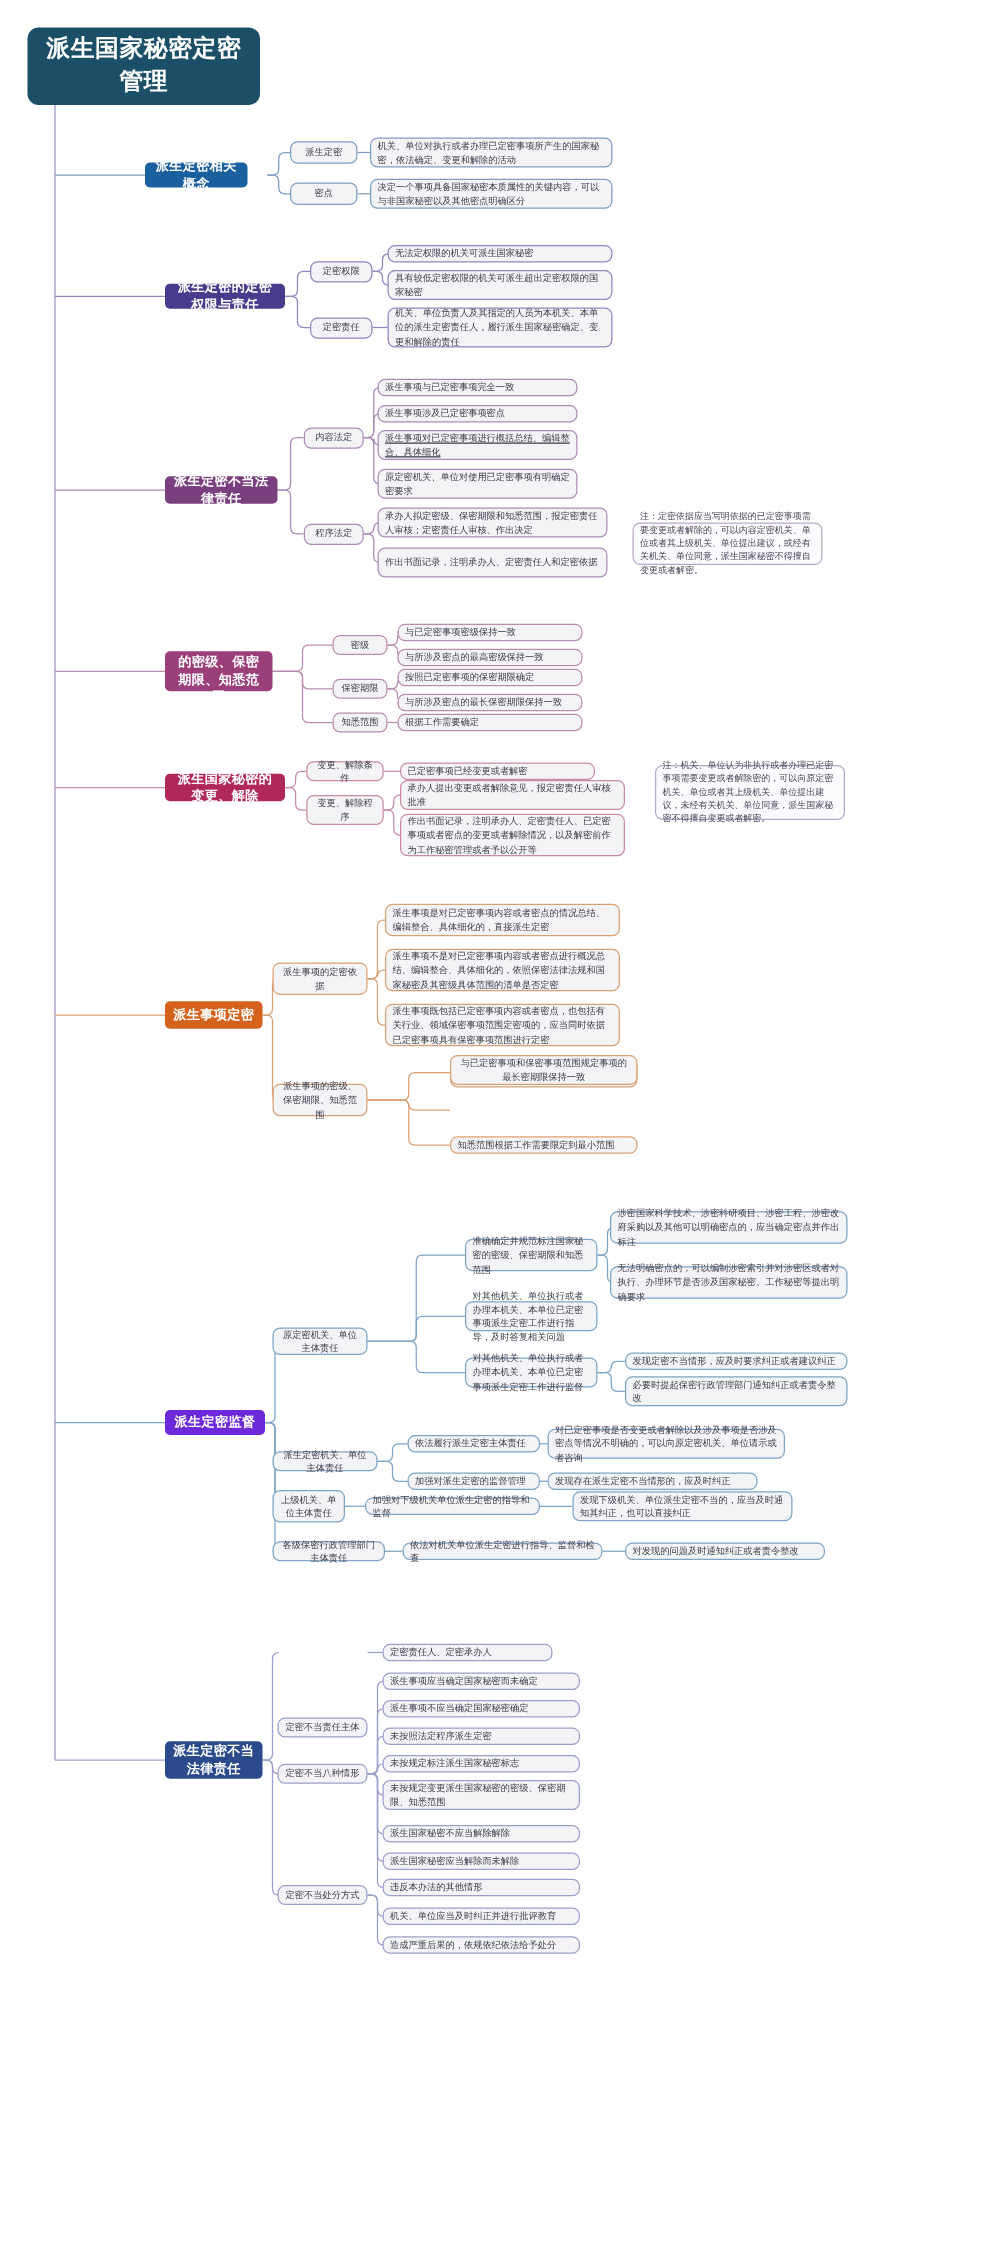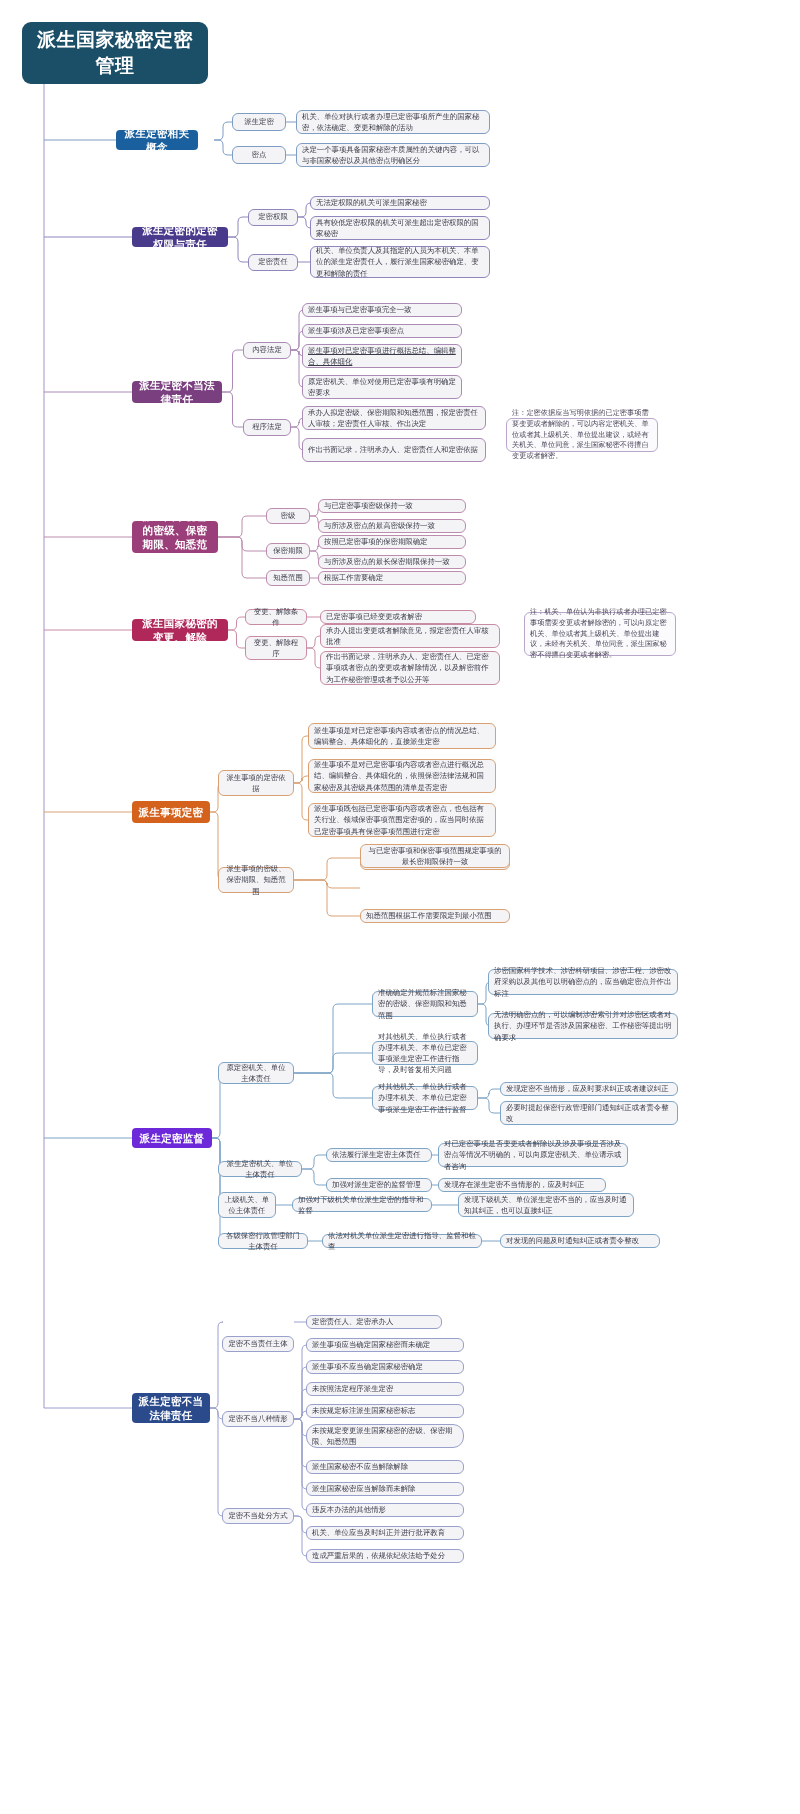--- a/index.html
+++ b/index.html
@@ -245,28 +245,28 @@
       <div class="node pill t-navy" style="left: 438px; top: 1143px; width: 190px; height: 24px;">对已定密事项是否变更或者解除以及涉及事项是否涉及密点等情况不明确的，可以向原定密机关、单位请示或者咨询</div>
       <div class="node pill t-navy" style="left: 326px; top: 1178px; width: 106px; height: 14px;">加强对派生定密的监督管理</div>
       <div class="node pill t-navy" style="left: 438px; top: 1178px; width: 168px; height: 14px;">发现存在派生定密不当情形的，应及时纠正</div>
       <div class="node pill c t-navy" style="left: 218px; top: 1192px; width: 58px; height: 26px;">上级机关、单位主体责任</div>
       <div class="node pill t-navy" style="left: 292px; top: 1198px; width: 140px; height: 14px;">加强对下级机关单位派生定密的指导和监督</div>
       <div class="node pill t-navy" style="left: 458px; top: 1193px; width: 176px; height: 24px;">发现下级机关、单位派生定密不当的，应当及时通知其纠正，也可以直接纠正</div>
       <div class="node pill c t-navy" style="left: 218px; top: 1233px; width: 90px; height: 16px;">各级保密行政管理部门主体责任</div>
       <div class="node pill t-navy" style="left: 322px; top: 1234px; width: 160px; height: 14px;">依法对机关单位派生定密进行指导、监督和检查</div>
       <div class="node pill t-navy" style="left: 500px; top: 1234px; width: 160px; height: 14px;">对发现的问题及时通知纠正或者责令整改</div>
       <div class="node l1 indigo" style="left: 132px; top: 1393px; width: 78px; height: 30px;">派生定密不当法律责任</div>
-      <div class="node pill c t-indigo" style="left: 222px; top: 1336px; width: 72px; height: 16px;">定密不当责任主体</div>
+      <div class="node pill c t-indigo" style="left: 222px; top: 1374px; width: 72px; height: 16px;">定密不当责任主体</div>
       <div class="node pill t-indigo" style="left: 306px; top: 1315px; width: 136px; height: 14px;">定密责任人、定密承办人</div>
       <div class="node pill c t-indigo" style="left: 222px; top: 1411px; width: 72px; height: 16px;">定密不当八种情形</div>
       <div class="node pill t-indigo" style="left: 306px; top: 1338px; width: 158px; height: 14px;">派生事项应当确定国家秘密而未确定</div>
       <div class="node pill t-indigo" style="left: 306px; top: 1360px; width: 158px; height: 14px;">派生事项不应当确定国家秘密确定</div>
       <div class="node pill t-indigo" style="left: 306px; top: 1382px; width: 158px; height: 14px;">未按照法定程序派生定密</div>
       <div class="node pill t-indigo" style="left: 306px; top: 1404px; width: 158px; height: 14px;">未按规定标注派生国家秘密标志</div>
-      <div class="node pill t-indigo" style="left: 306px; top: 1424px; width: 158px; height: 24px; border-radius: 11px;">未按规定变更派生国家秘密的密级、保密期限、知悉范围</div>
+      <div class="node pill t-indigo" style="left: 306px; top: 1424px; width: 158px; height: 24px;">未按规定变更派生国家秘密的密级、保密期限、知悉范围</div>
       <div class="node pill t-indigo" style="left: 306px; top: 1460px; width: 158px; height: 14px;">派生国家秘密不应当解除解除</div>
       <div class="node pill t-indigo" style="left: 306px; top: 1482px; width: 158px; height: 14px;">派生国家秘密应当解除而未解除</div>
       <div class="node pill t-indigo" style="left: 306px; top: 1503px; width: 158px; height: 14px;">违反本办法的其他情形</div>
       <div class="node pill c t-indigo" style="left: 222px; top: 1508px; width: 72px; height: 16px;">定密不当处分方式</div>
       <div class="node pill t-indigo" style="left: 306px; top: 1526px; width: 158px; height: 14px;">机关、单位应当及时纠正并进行批评教育</div>
       <div class="node pill t-indigo" style="left: 306px; top: 1549px; width: 158px; height: 14px;">造成严重后果的，依规依纪依法给予处分</div>
     </div>
 </div>
 
 </body></html>

